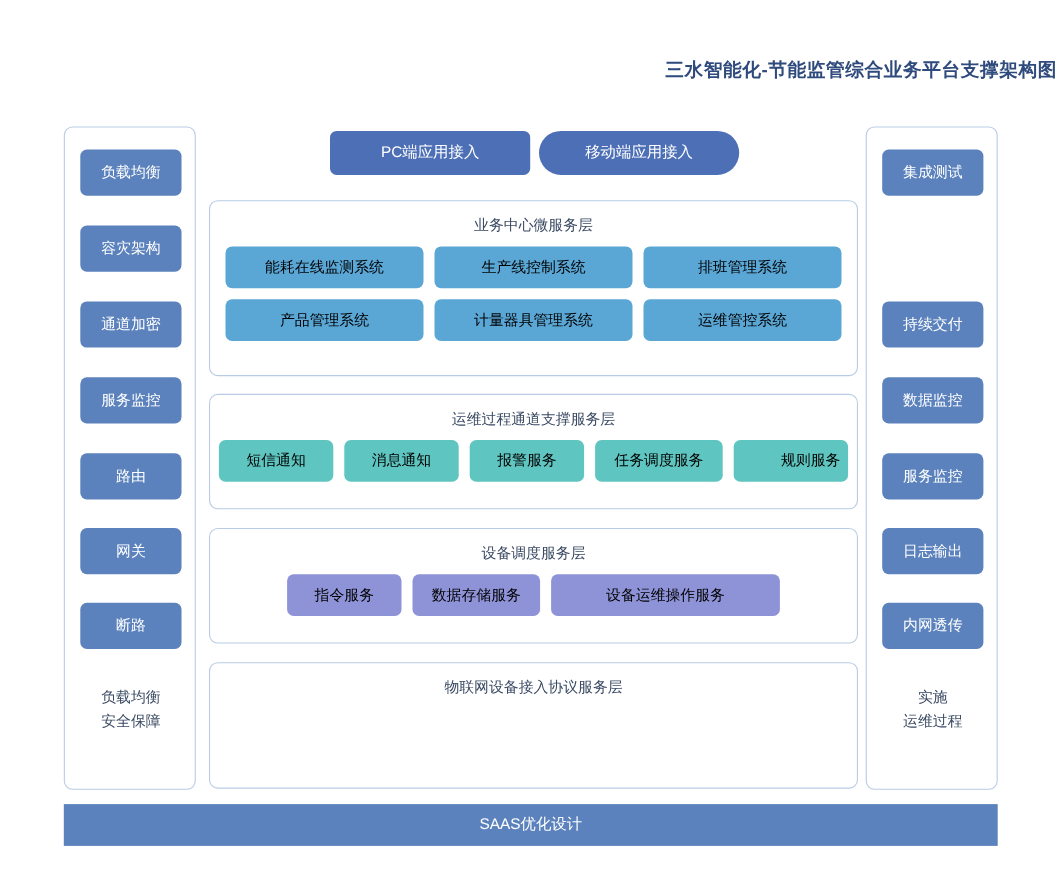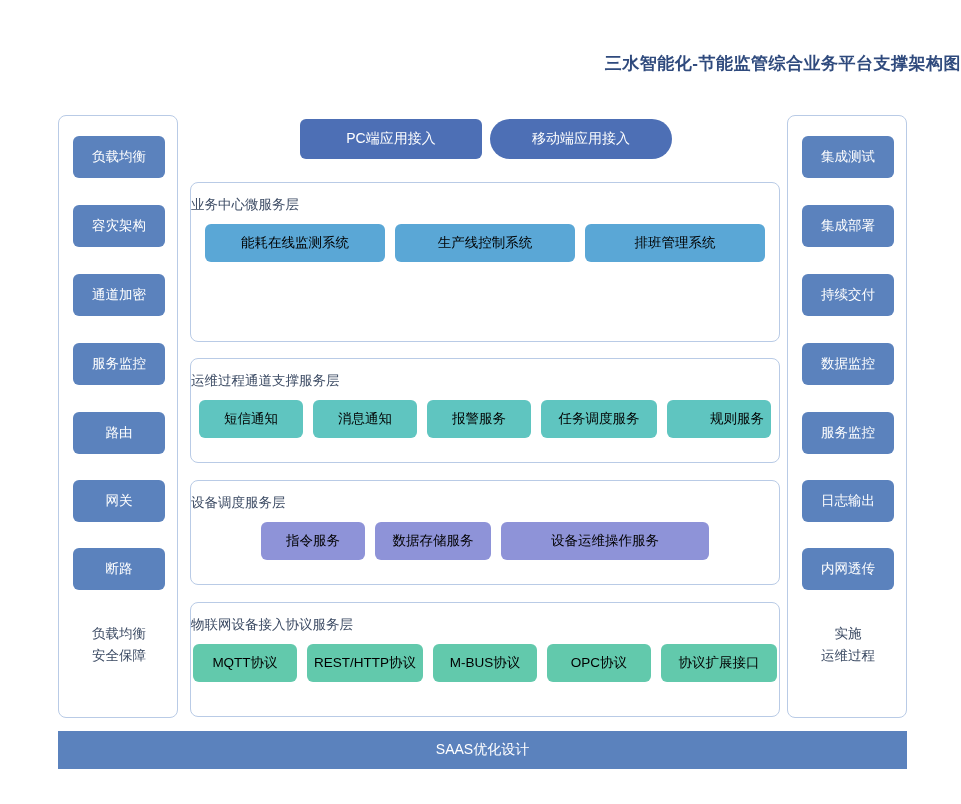--- a/index.html
+++ b/index.html
@@ -88,20 +88,21 @@
   .layer {
     position: absolute;
     left: 190px;
     width: 590px;
     border: 1px solid #b9cbe6;
     border-radius: 8px;
     background: #ffffff;
     box-sizing: border-box;
   }
   .layer-title {
+    text-align: center;
     font-size: 13.5px;
     color: #3b4a63;
     margin-top: 13px;
     margin-bottom: 10px;
   }
   .chip-row {
     display: flex;
     justify-content: center;
     gap: 10px;
     margin-bottom: 10px;
@@ -158,40 +159,44 @@
     <div class="side-chip" style="top:227px">服务监控</div>
     <div class="side-chip" style="top:296px">路由</div>
     <div class="side-chip" style="top:364px">网关</div>
     <div class="side-chip" style="top:432px">断路</div>
     <div class="side-foot" style="top:507px">负载均衡</div>
     <div class="side-foot" style="top:529px">安全保障</div>
   </div>
 
   <div class="side-col right">
     <div class="side-chip" style="top:20px">集成测试</div>
-    <div class="side-chip" style="top:89px">集成部署</div>
     <div class="side-chip" style="top:158px">持续交付</div>
     <div class="side-chip" style="top:227px">数据监控</div>
     <div class="side-chip" style="top:296px">服务监控</div>
     <div class="side-chip" style="top:364px">日志输出</div>
     <div class="side-chip" style="top:432px">内网透传</div>
     <div class="side-foot" style="top:507px">实施</div>
     <div class="side-foot" style="top:529px">运维过程</div>
   </div>
 
   <div class="access-btn" id="access-pc">PC端应用接入</div>
   <div class="access-btn" id="access-mobile">移动端应用接入</div>
 
   <div class="layer" id="layer-business">
     <div class="layer-title">业务中心微服务层</div>
     <div class="chip-row">
         <div class="chip blue" style="width: 180px;">能耗在线监测系统</div>
         <div class="chip blue" style="width: 180px;">生产线控制系统</div>
         <div class="chip blue" style="width: 180px;">排班管理系统</div>
       </div>
+    <div class="chip-row">
+        <div class="chip blue" style="width: 180px;">产品管理系统</div>
+        <div class="chip blue" style="width: 180px;">计量器具管理系统</div>
+        <div class="chip blue" style="width: 180px;">运维管控系统</div>
+      </div>
   </div>
 
   <div class="layer" id="layer-ops">
     <div class="layer-title">运维过程通道支撑服务层</div>
     <div class="chip-row">
         <div class="chip teal" style="width: 104px;">短信通知</div>
         <div class="chip teal" style="width: 104px;">消息通知</div>
         <div class="chip teal" style="width: 104px;">报警服务</div>
         <div class="chip teal" style="width: 116px;">任务调度服务</div>
         <div class="chip teal" style="width: 104px; padding-left: 44px;">规则服务</div>
@@ -202,24 +207,17 @@
     <div class="layer-title">设备调度服务层</div>
     <div class="chip-row">
         <div class="chip violet" style="width: 104px;">指令服务</div>
         <div class="chip violet" style="width: 116px;">数据存储服务</div>
         <div class="chip violet" style="width: 208px;">设备运维操作服务</div>
       </div>
   </div>
 
   <div class="layer" id="layer-iot">
     <div class="layer-title">物联网设备接入协议服务层</div>
-    <div class="chip-row">
-        <div class="chip green" style="width: 104px;">MQTT协议</div>
-        <div class="chip green" style="width: 116px;">REST/HTTP协议</div>
-        <div class="chip green" style="width: 104px;">M-BUS协议</div>
-        <div class="chip green" style="width: 104px;">OPC协议</div>
-        <div class="chip green" style="width: 116px;">协议扩展接口</div>
-      </div>
   </div>
 
   <div id="saas-bar">SAAS优化设计</div>
 
 </div>
 
 </body></html>

